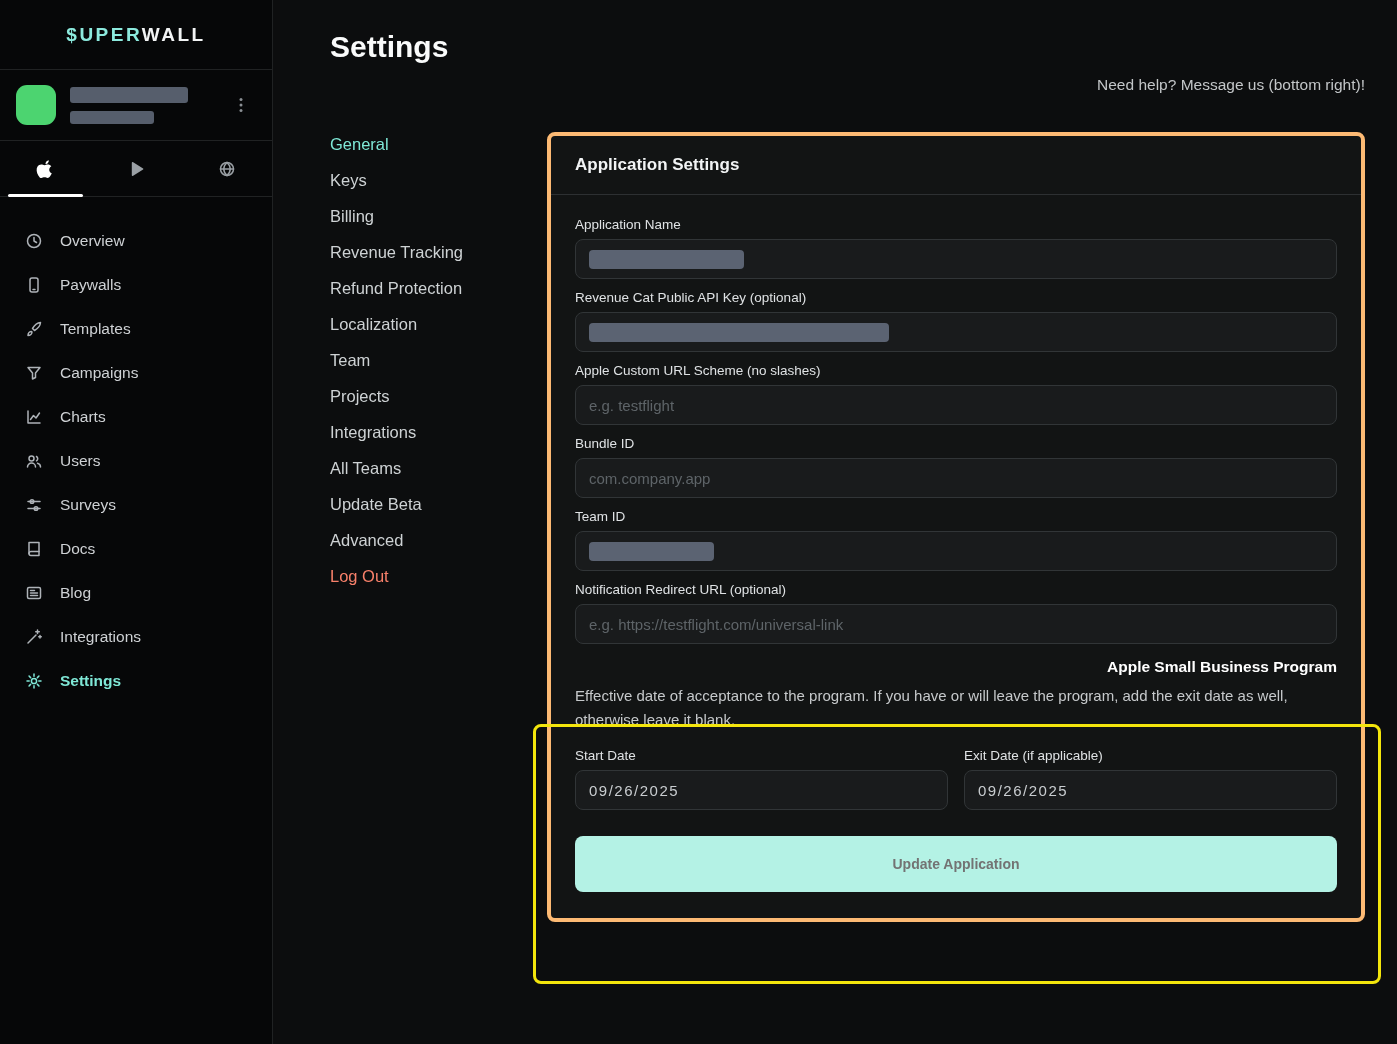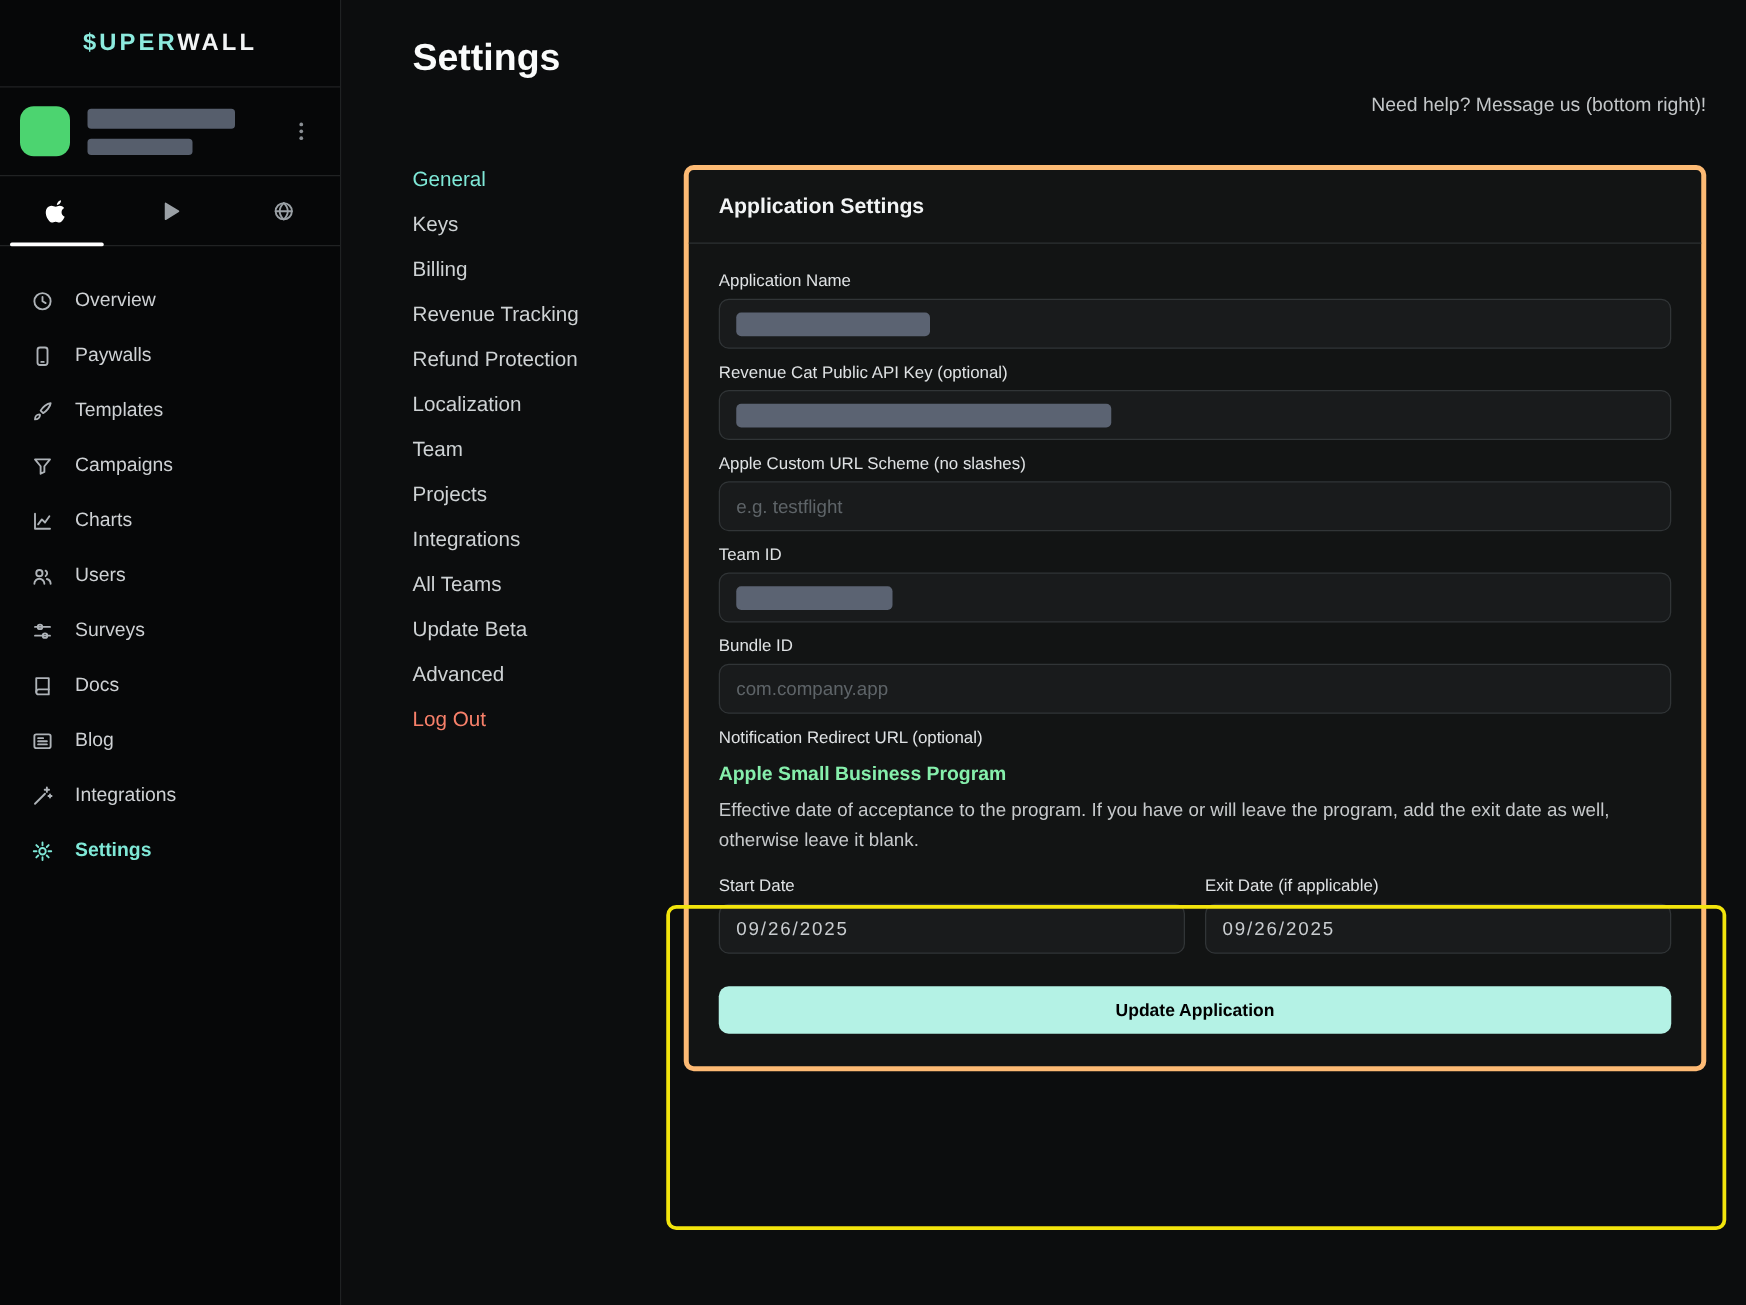--- a/index.html
+++ b/index.html
@@ -63,29 +63,29 @@
     width:100%; height:40px;
     background:#191b1c; border:1px solid #313537; border-radius:8px;
     display:flex; align-items:center; padding:0 13px;
     font-size:15px; color:#c9cdd0; font-family:"Liberation Sans", sans-serif;
   }
   .text-input { display:block; outline:none; }
   .text-input::placeholder { color:#5e6468; }
   .redact { height:19px; border-radius:4px; background:#5b6372; display:inline-block; }
   .w155 { width:155px; } .w300 { width:300px; } .w125 { width:125px; }
 
-  .sb-title { font-size:15.5px; font-weight:700; color:#86efac; margin:14px 0 8px; }
+  .sb-title { font-size:15.5px; font-weight:700; color:#ffffff; margin:14px 0 8px;text-align:right; }
   .sb-desc { font-size:15px; color:#c6c9cb; line-height:24px; margin-bottom:16px; max-width:790px; }
   .date-row { display:flex; gap:16px; }
   .date-col { flex:1; }
   .text-input.date { letter-spacing:1.5px; }
 
   .update-btn {
-    width:100%; height:38px; margin-top:26px;
-    background:#b4f2e5; color:#000000;
+    width:100%; height:56px; margin-top:26px;
+    background:#b4f2e5; color:#737373;
     border:none; border-radius:8px;
     font-size:14px; font-weight:700; cursor:pointer;
     font-family:"Liberation Sans", sans-serif;
   }
 
   
   .highlight-box {
     position:absolute; left:533px; top:724px; width:848px; height:260px;
     border:3px solid #f3e50c; border-radius:8px;
     pointer-events:none; z-index:5;
@@ -287,33 +287,34 @@
             </div>
           </div>
 
 
           <div class="field">
             <div class="field-label">Apple Custom URL Scheme (no slashes)</div>
             <input class="text-input" placeholder="e.g. testflight" style="">
           </div>
 
           <div class="field">
+            <div class="field-label">Bundle ID</div>
+            <input class="text-input" placeholder="com.company.app" style="">
+          </div>
+
+          <div class="field">
             <div class="field-label">Team ID</div>
             <div class="inputbox">
               <span class="redact w125"></span>
             </div>
           </div>
 
           <div class="field">
-            <div class="field-label">Bundle ID</div>
-            <input class="text-input" placeholder="com.company.app" style="">
-          </div>
-
-          <div class="field">
             <div class="field-label">Notification Redirect URL (optional)</div>
+            <input class="text-input" placeholder="e.g. https://testflight.com/universal-link" style="">
           </div>
 
           <div class="small-business">
             <div class="sb-title">Apple Small Business Program</div>
             <div class="sb-desc">Effective date of acceptance to the program. If you have or will leave the program, add the exit date as well, otherwise leave it blank.</div>
             <div class="date-row">
               <div class="date-col">
                 <div class="field-label">Start Date</div>
                 <input class="text-input date" value="09/26/2025" style="">
               </div>

